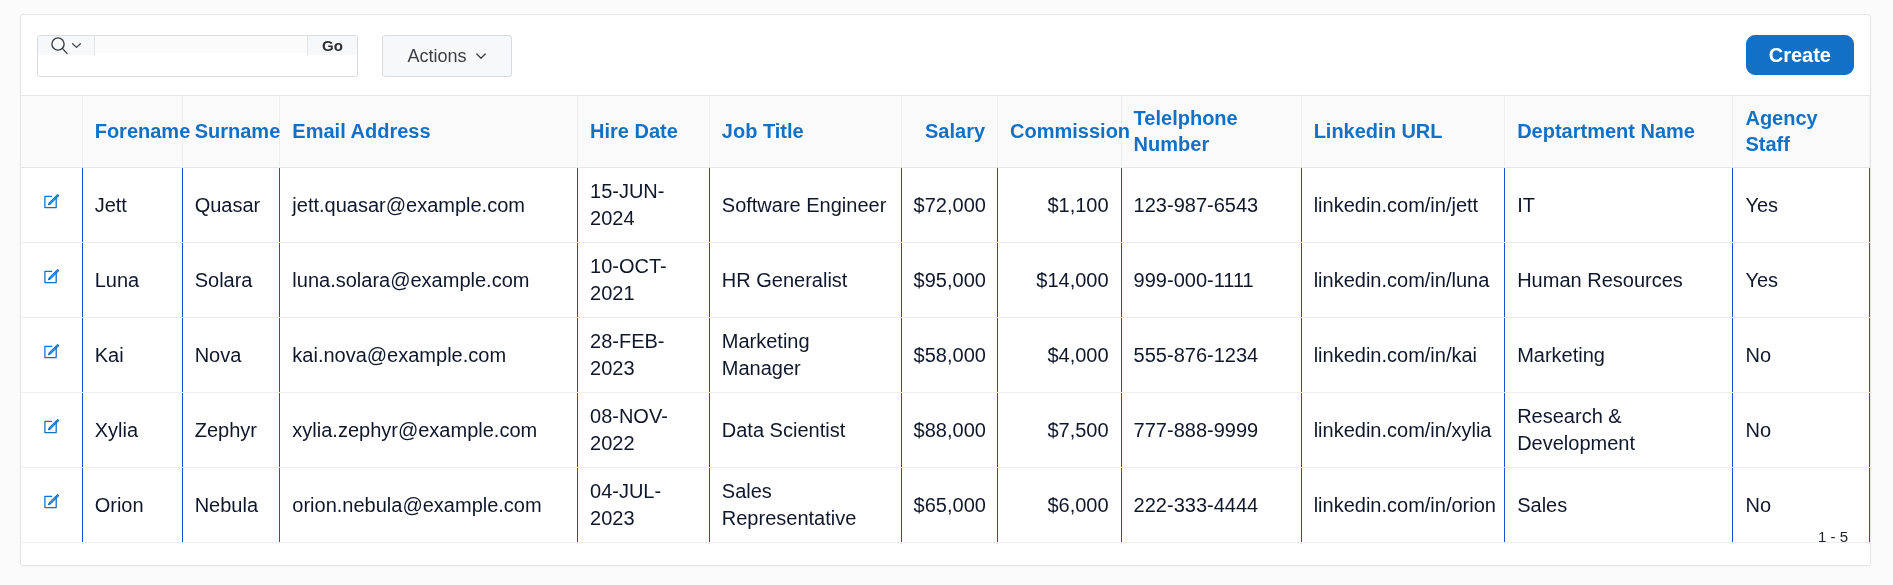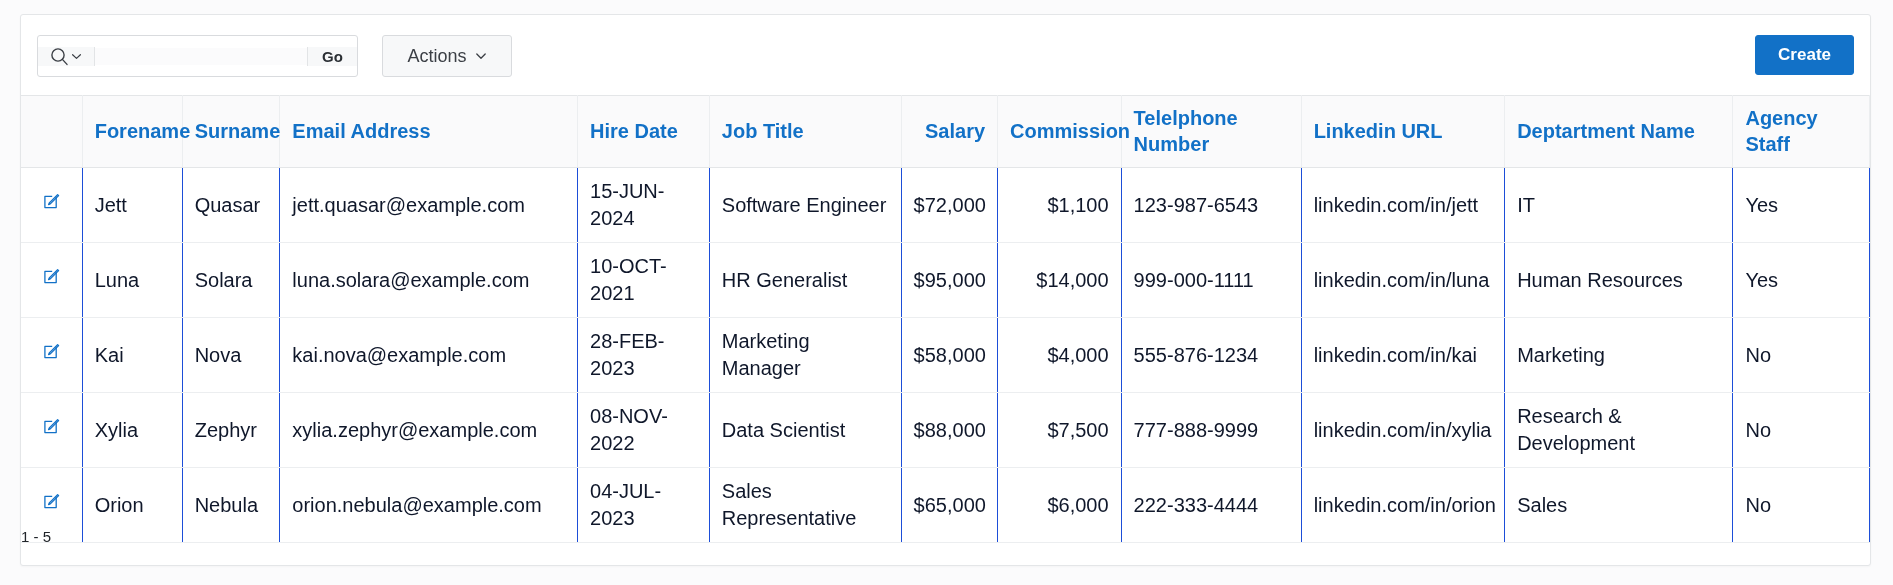--- a/index.html
+++ b/index.html
@@ -36,21 +36,21 @@
     position: relative;
     height: 80px;
     box-sizing: border-box;
     padding: 20px 16px 0 16px;
     display: flex;
     align-items: flex-start;
   }
 
   .search-group {
     display: flex;
-    align-items: center;
+    align-items: flex-start;
     height: 40px;
     border: 1px solid #d9dbde;
     border-radius: 3px;
     overflow: hidden;
     background: #fff;
   }
   .search-col-btn {
     width: 56px;
     background: #f7f8f9;
     border-right: 1px solid #e2e4e6;
@@ -101,24 +101,24 @@
     cursor: pointer;
   }
 
   .spacer { flex: 1 1 auto; }
 
   .create-btn {
     height: 40px;
     padding: 0 22px;
     background: #1271c7;
     border: 1px solid #1271c7;
-    border-radius: 3px;
+    border-radius: 9px;
     color: #ffffff;
     font-family: "Liberation Sans", sans-serif;
-    font-size: 17px;
+    font-size: 20px;
     font-weight: bold;
     cursor: pointer;
     display: flex;
     align-items: center;
     margin-top: 0;
   }
 
   
   #grid-wrap {
     position: absolute;
@@ -186,20 +186,21 @@
 
   
   #pagination {
     position: absolute;
     left: 0;
     right: 0;
     bottom: 0;
     height: 58px;
     display: flex;
     align-items: center;
+    justify-content: flex-end;
     padding-right: 22px;
     box-sizing: border-box;
     color: #21252a;
     font-size: 15px;
   }
 </style>
 </head>
 <body>
 
 <div id="region">

